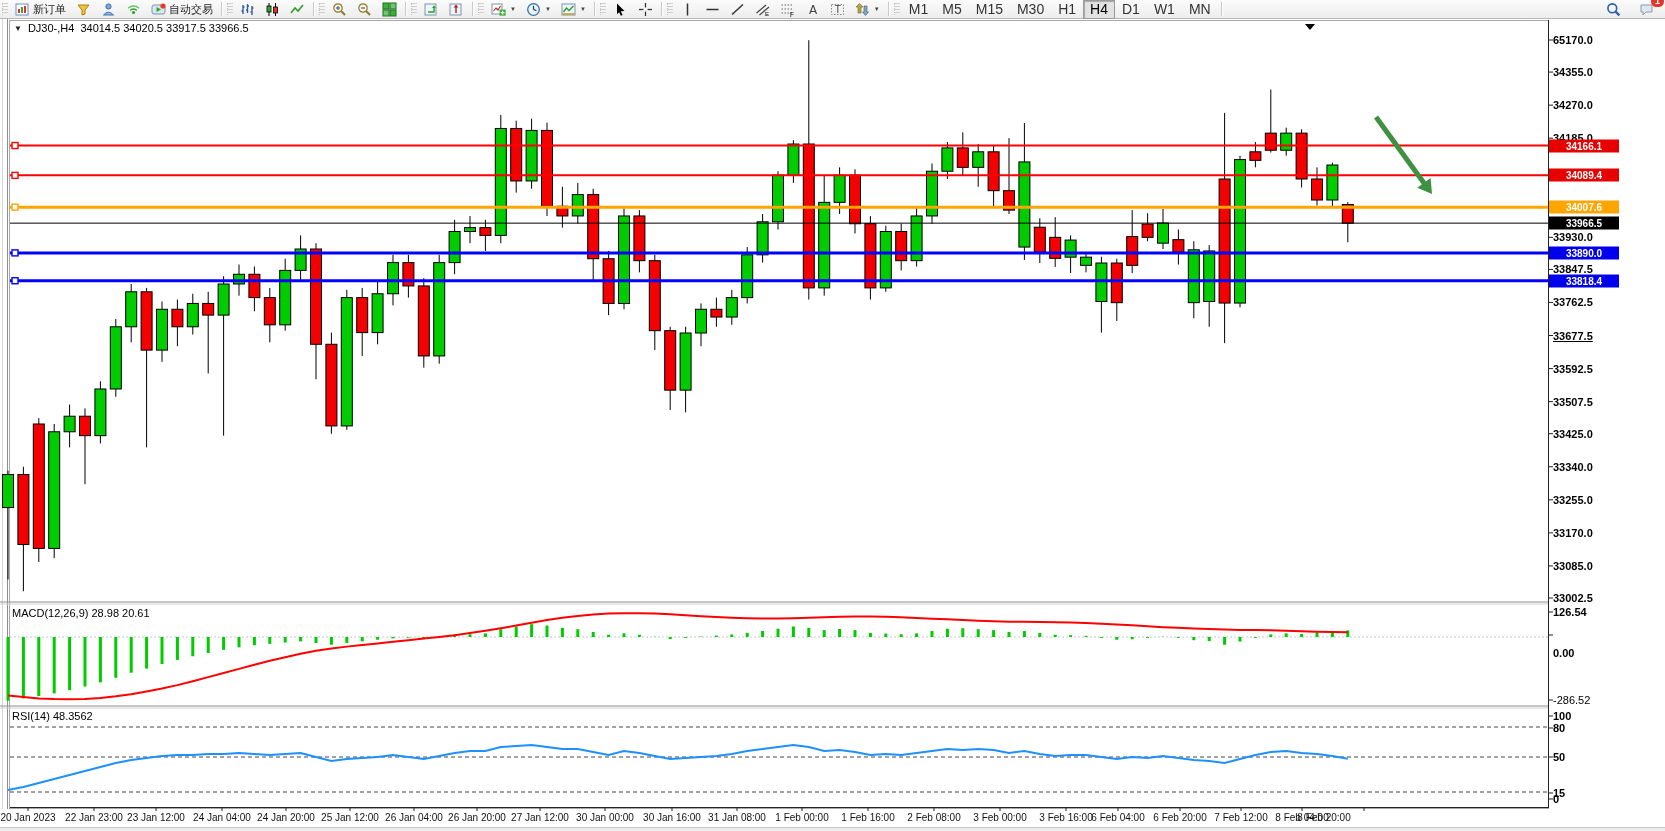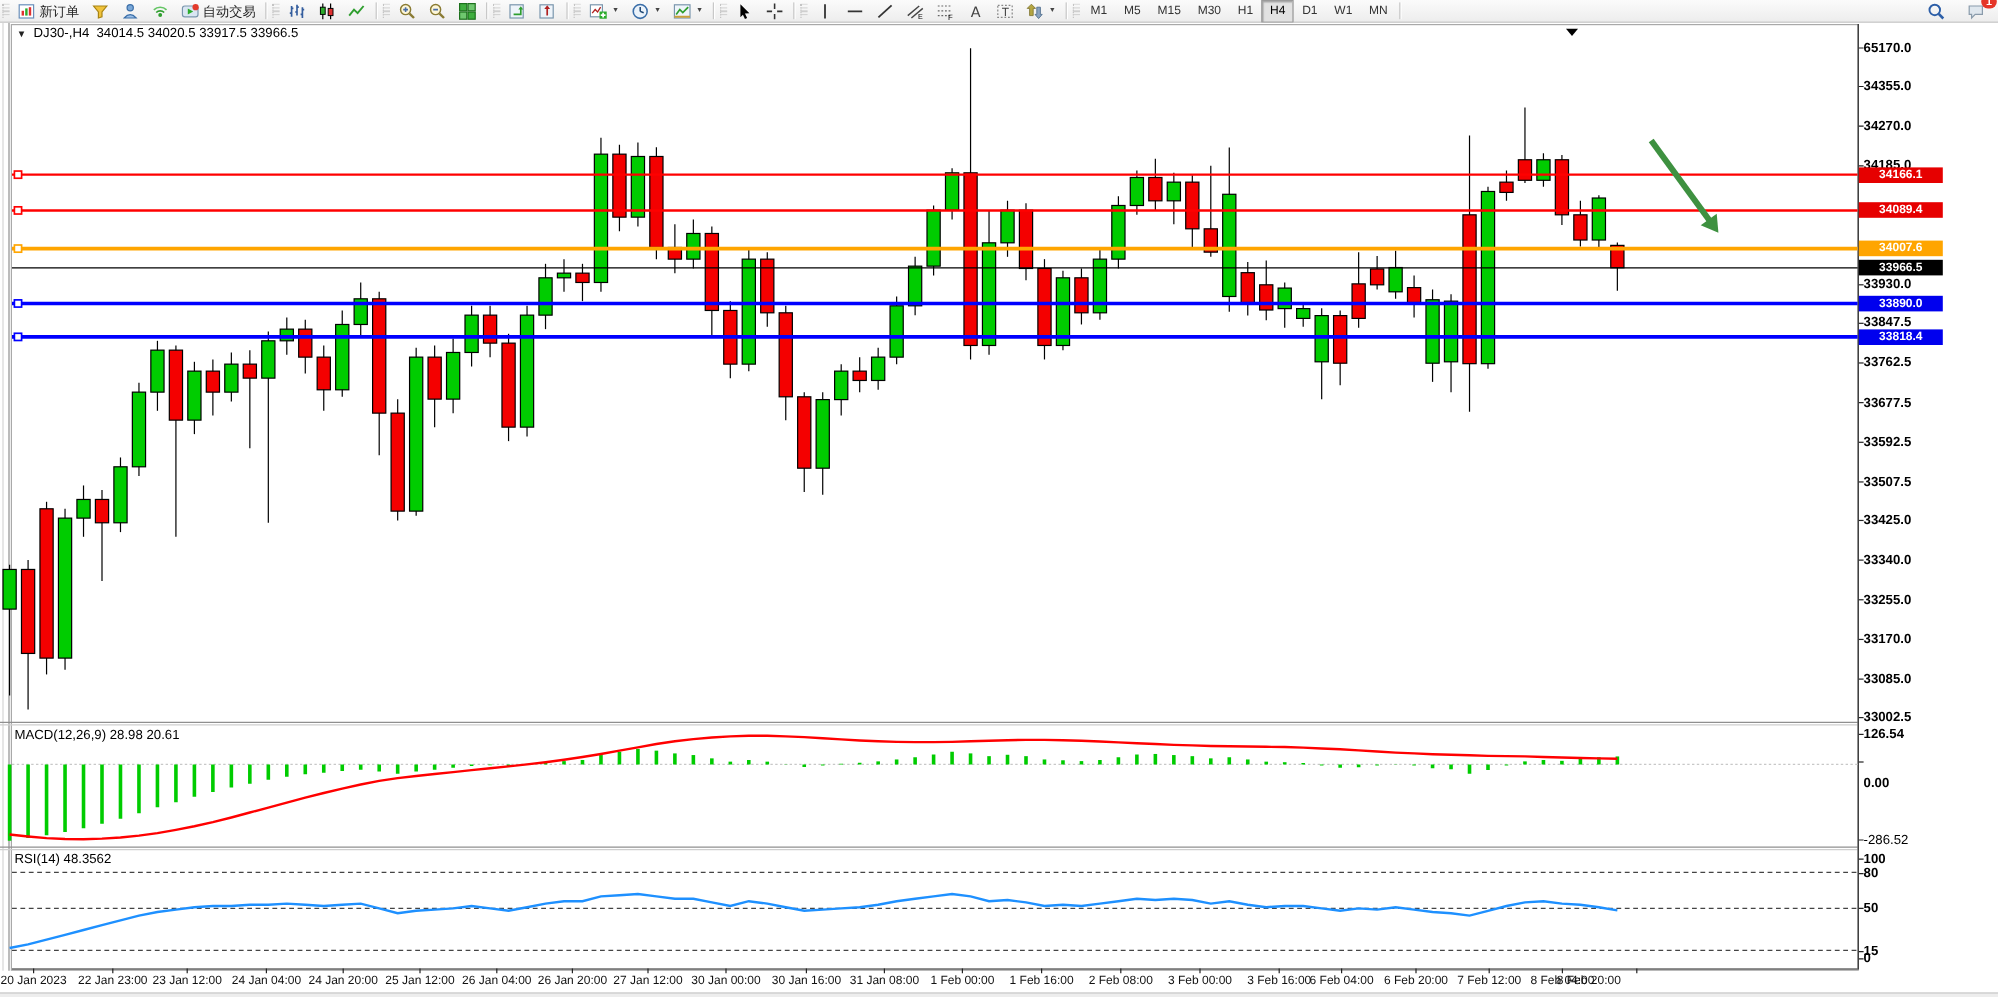--- a/index.html
+++ b/index.html
@@ -10,21 +10,21 @@
     display:flex;align-items:center;font-size:11px;color:#222;}
   .tb-group{display:flex;align-items:center;height:16px;}
   .tb-grip{width:5px;height:12px;margin:0 2px;
     background-image:repeating-linear-gradient(#cfcfcf 0 1px,transparent 1px 3px);
     background-size:1px 100%;background-repeat:repeat-x;border-left:1px dotted #c4c4c4;}
   .tb-sep{width:1px;height:14px;background:#c8c8c8;margin:0 3px;box-shadow:1px 0 0 #fff;}
   .tb-btn{display:flex;align-items:center;gap:3px;padding:1px 4px;height:16px;
     border:1px solid transparent;border-radius:2px;cursor:default;white-space:nowrap;}
   .tb-btn svg{display:block;}
   .tb-caret{font-size:6px;color:#444;margin-left:1px;}
-  .tf-btn{padding:1px 6px;height:15px;display:flex;align-items:center;font-size:10px;
+  .tf-btn{padding:1px 6px;height:15px;display:flex;align-items:center;font-size:14px;
     color:#333;border:1px solid transparent;}
   .tf-btn.active{background:#e2e2e2;border:1px solid #9a9a9a;
     box-shadow:inset 1px 1px 1px #aaa;color:#000;}
   #tb-right{margin-left:auto;display:flex;align-items:center;margin-right:6px;gap:8px;}
   .badge{position:absolute;top:-4px;right:-6px;background:#e53528;color:#fff;
     border-radius:7px;font-size:9px;font-weight:bold;padding:0 4px;line-height:11px;}
   
   #chartwin{position:absolute;left:0;top:19px;width:1665px;height:808px;background:#fff;}
   #chart-svg{position:absolute;left:0;top:0;}
   #chart-title{position:absolute;left:14px;top:3px;font-size:11px;color:#000;
@@ -700,21 +700,21 @@
   <div class="pane-label" style="top:691px">RSI(14) 48.3562</div>
 
   <div id="axis-labels">
       <div class="axis-label" style="top: 21px;">65170.0</div>
       <div class="axis-label" style="top: 53.0801px;">34355.0</div>
       <div class="axis-label" style="top: 86.1324px;">34270.0</div>
       <div class="axis-label" style="top: 119.185px;">34185.0</div>
       <div class="axis-label" style="top: 218.341px;">33930.0</div>
       <div class="axis-label" style="top: 250.422px;">33847.5</div>
       <div class="axis-label" style="top: 283.474px;">33762.5</div>
-      <div class="axis-label" style="top: 316.526px;">33677.5</div>
+      <div class="axis-label" style="top: 316.526px; text-decoration: underline;">33677.5</div>
       <div class="axis-label" style="top: 349.578px;">33592.5</div>
       <div class="axis-label" style="top: 382.631px;">33507.5</div>
       <div class="axis-label" style="top: 414.711px;">33425.0</div>
       <div class="axis-label" style="top: 447.763px;">33340.0</div>
       <div class="axis-label" style="top: 480.815px;">33255.0</div>
       <div class="axis-label" style="top: 513.868px;">33170.0</div>
       <div class="axis-label" style="top: 546.92px;">33085.0</div>
       <div class="axis-label" style="top: 579px;">33002.5</div>
       <div class="axis-tag" style="top: 126.534px; background: rgb(230, 0, 0); text-align: center;">34166.1</div>
       <div class="axis-tag" style="top: 156.359px; background: rgb(230, 0, 0);">34089.4</div>

